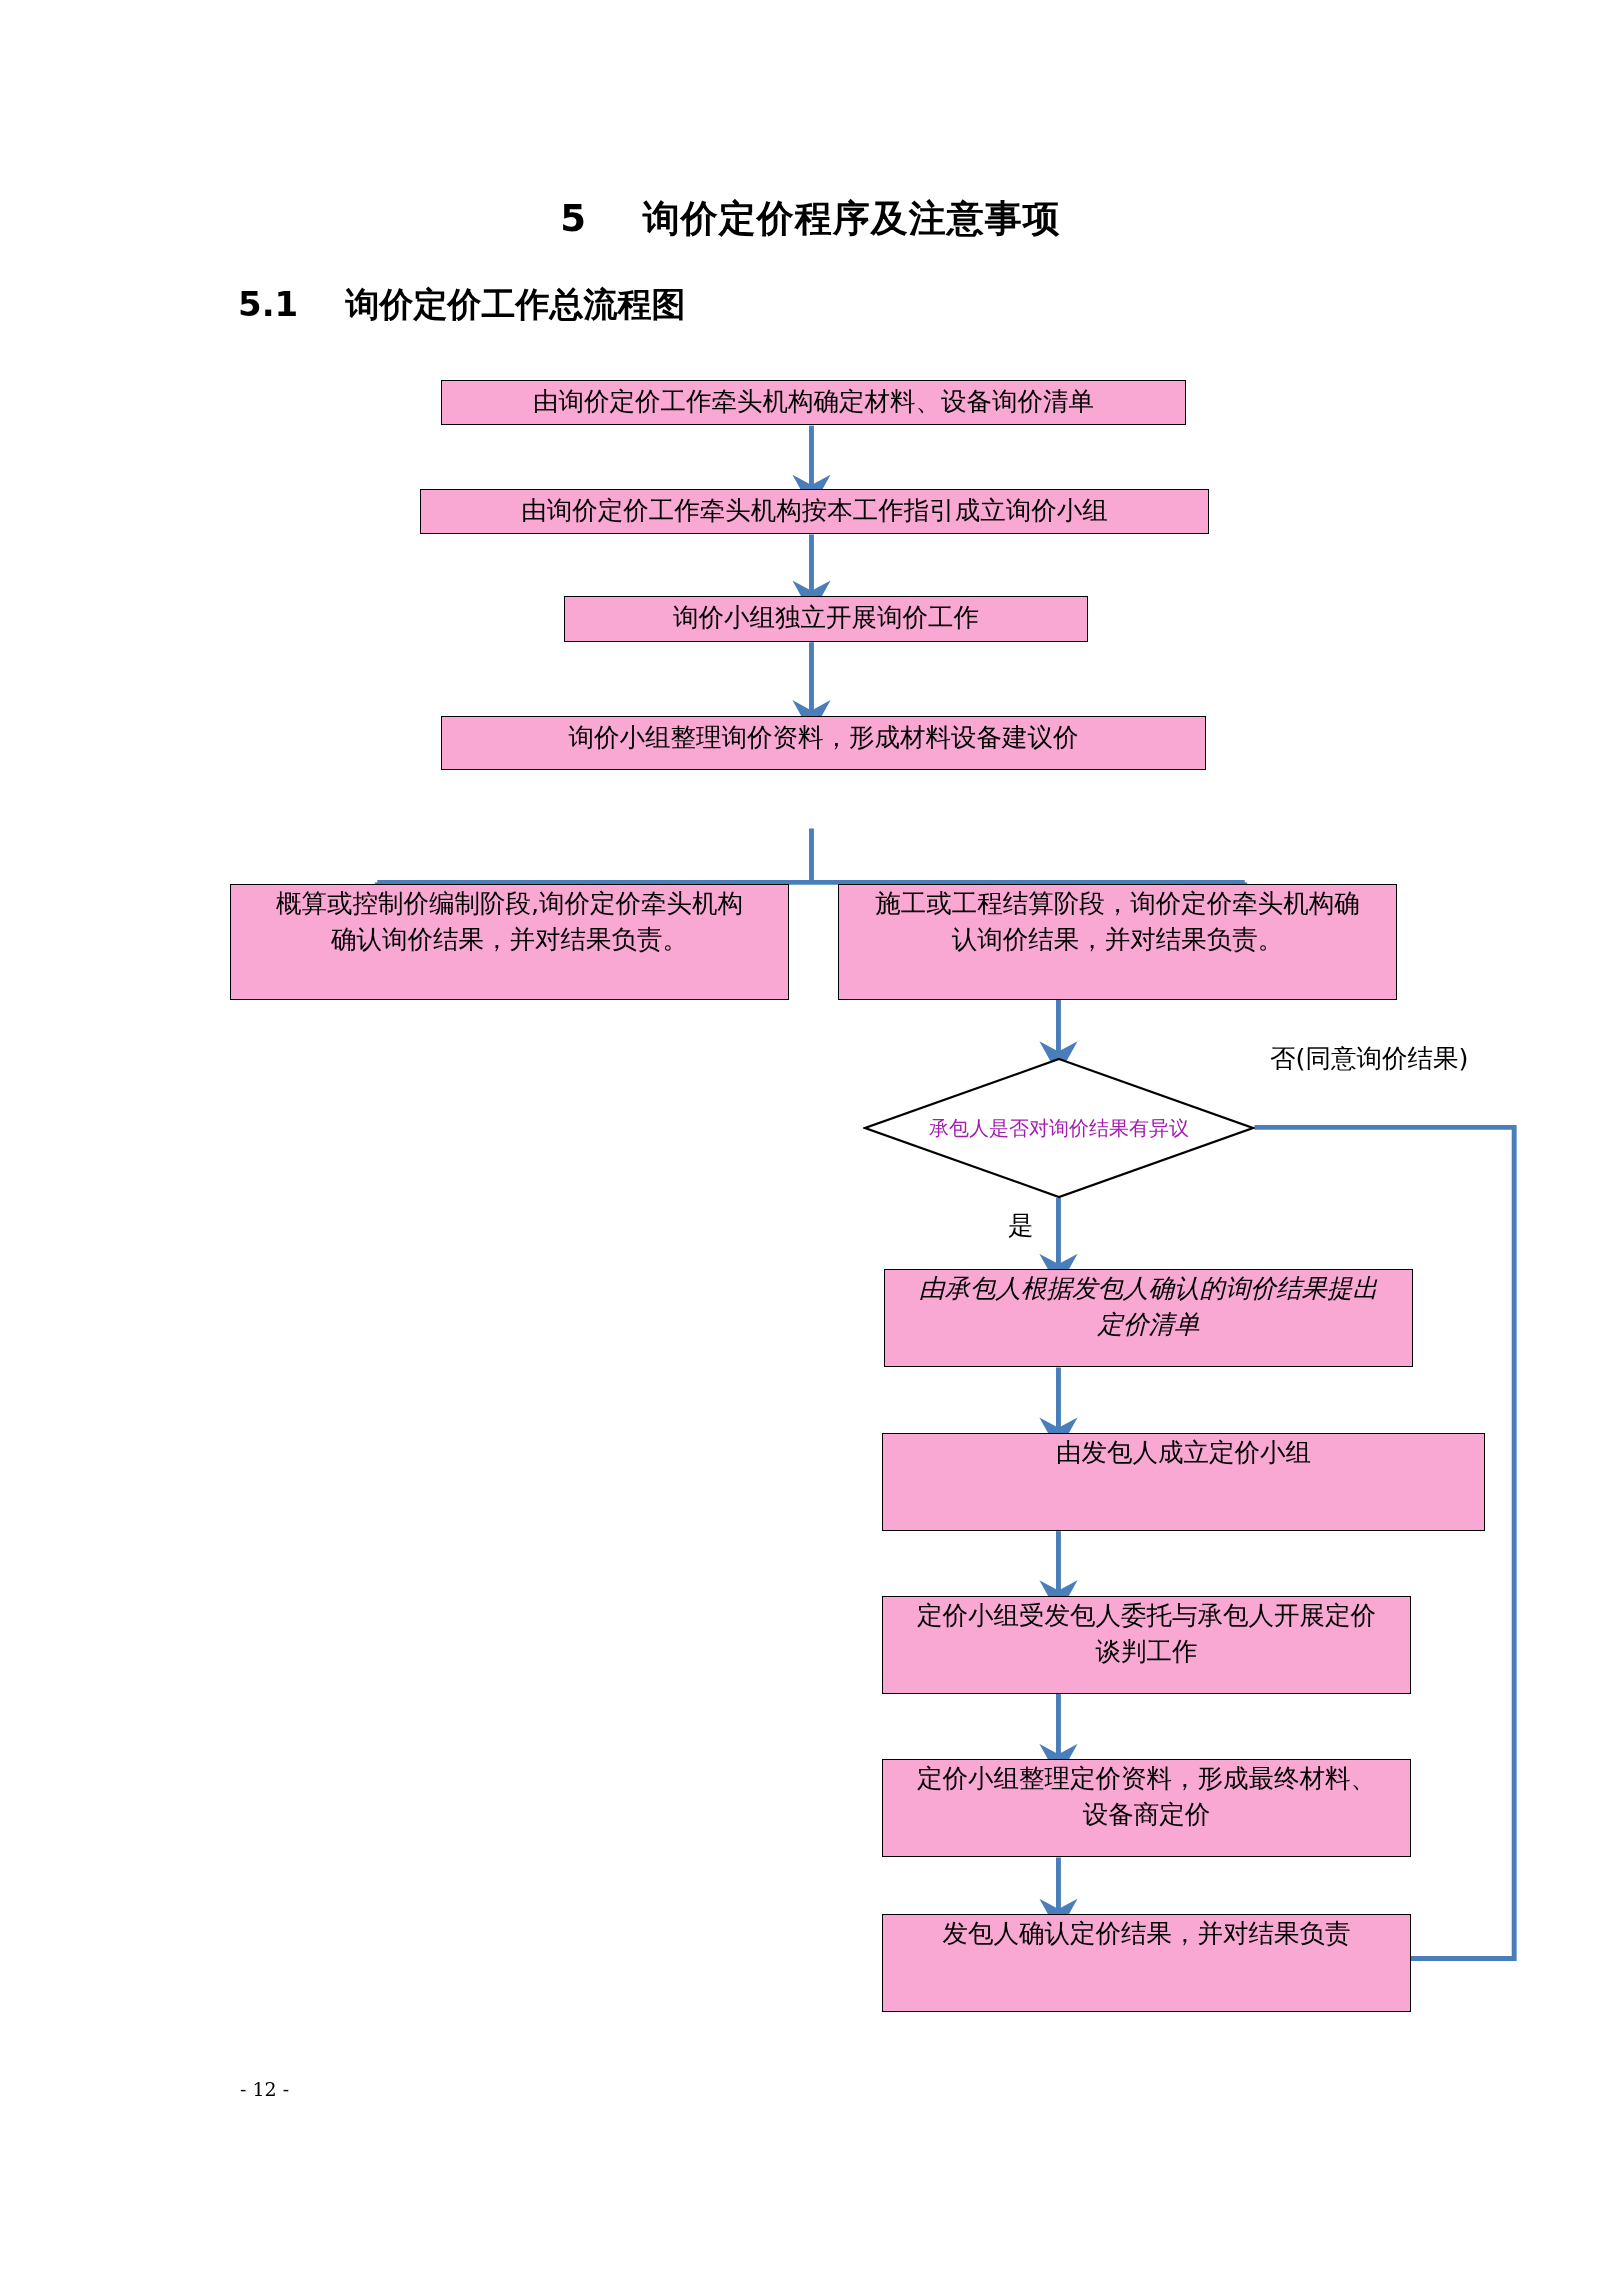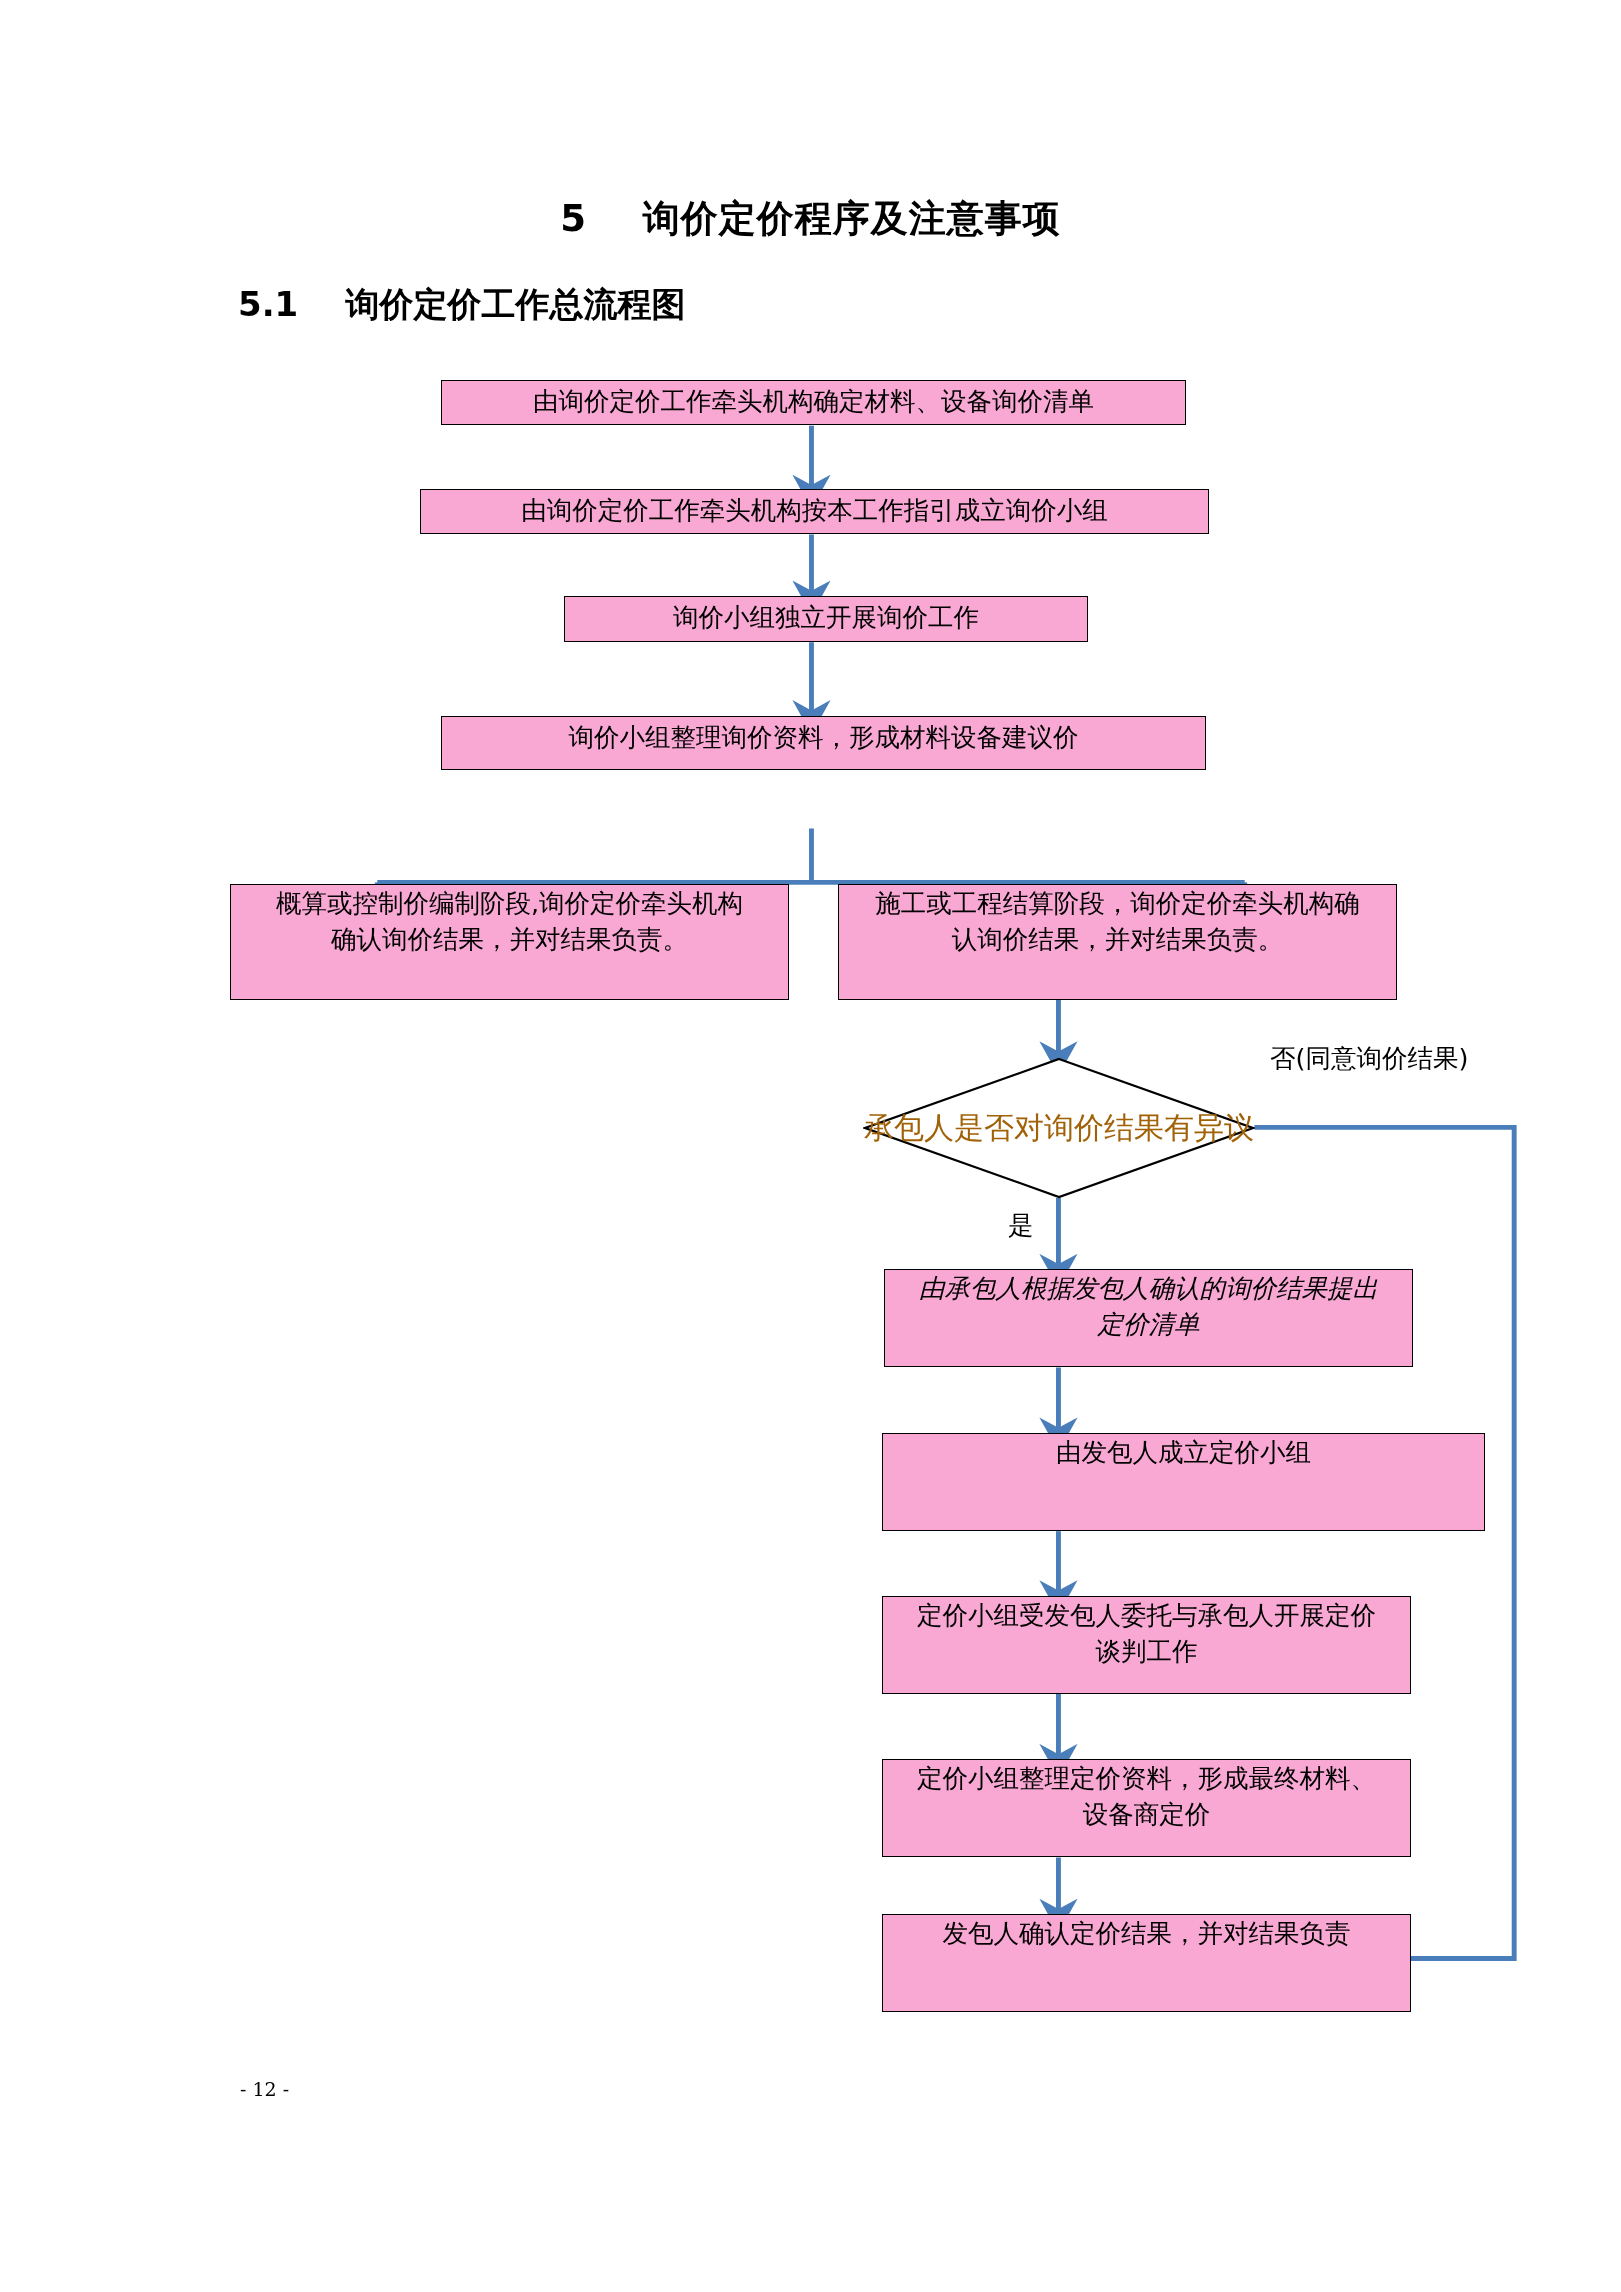--- a/index.html
+++ b/index.html
@@ -73,24 +73,24 @@
   .diamond-wrap svg { display: block; }
   .diamond-label {
     position: absolute;
     left: 0; top: 0;
     width: 100%;
     height: 100%;
     display: flex;
     align-items: center;
     justify-content: center;
     text-align: center;
-    font-size: 30px;
+    font-size: 20px;
     line-height: 1.42;
     font-family: "DejaVu Sans", sans-serif;
-    color: #a16207;
+    color: #a21caf;
     pointer-events: none;
   }
 
   
   .edge-label {
     position: absolute;
     font-size: 25.5px;
     font-family: "DejaVu Sans", sans-serif;
     color: #000;
     white-space: pre;

